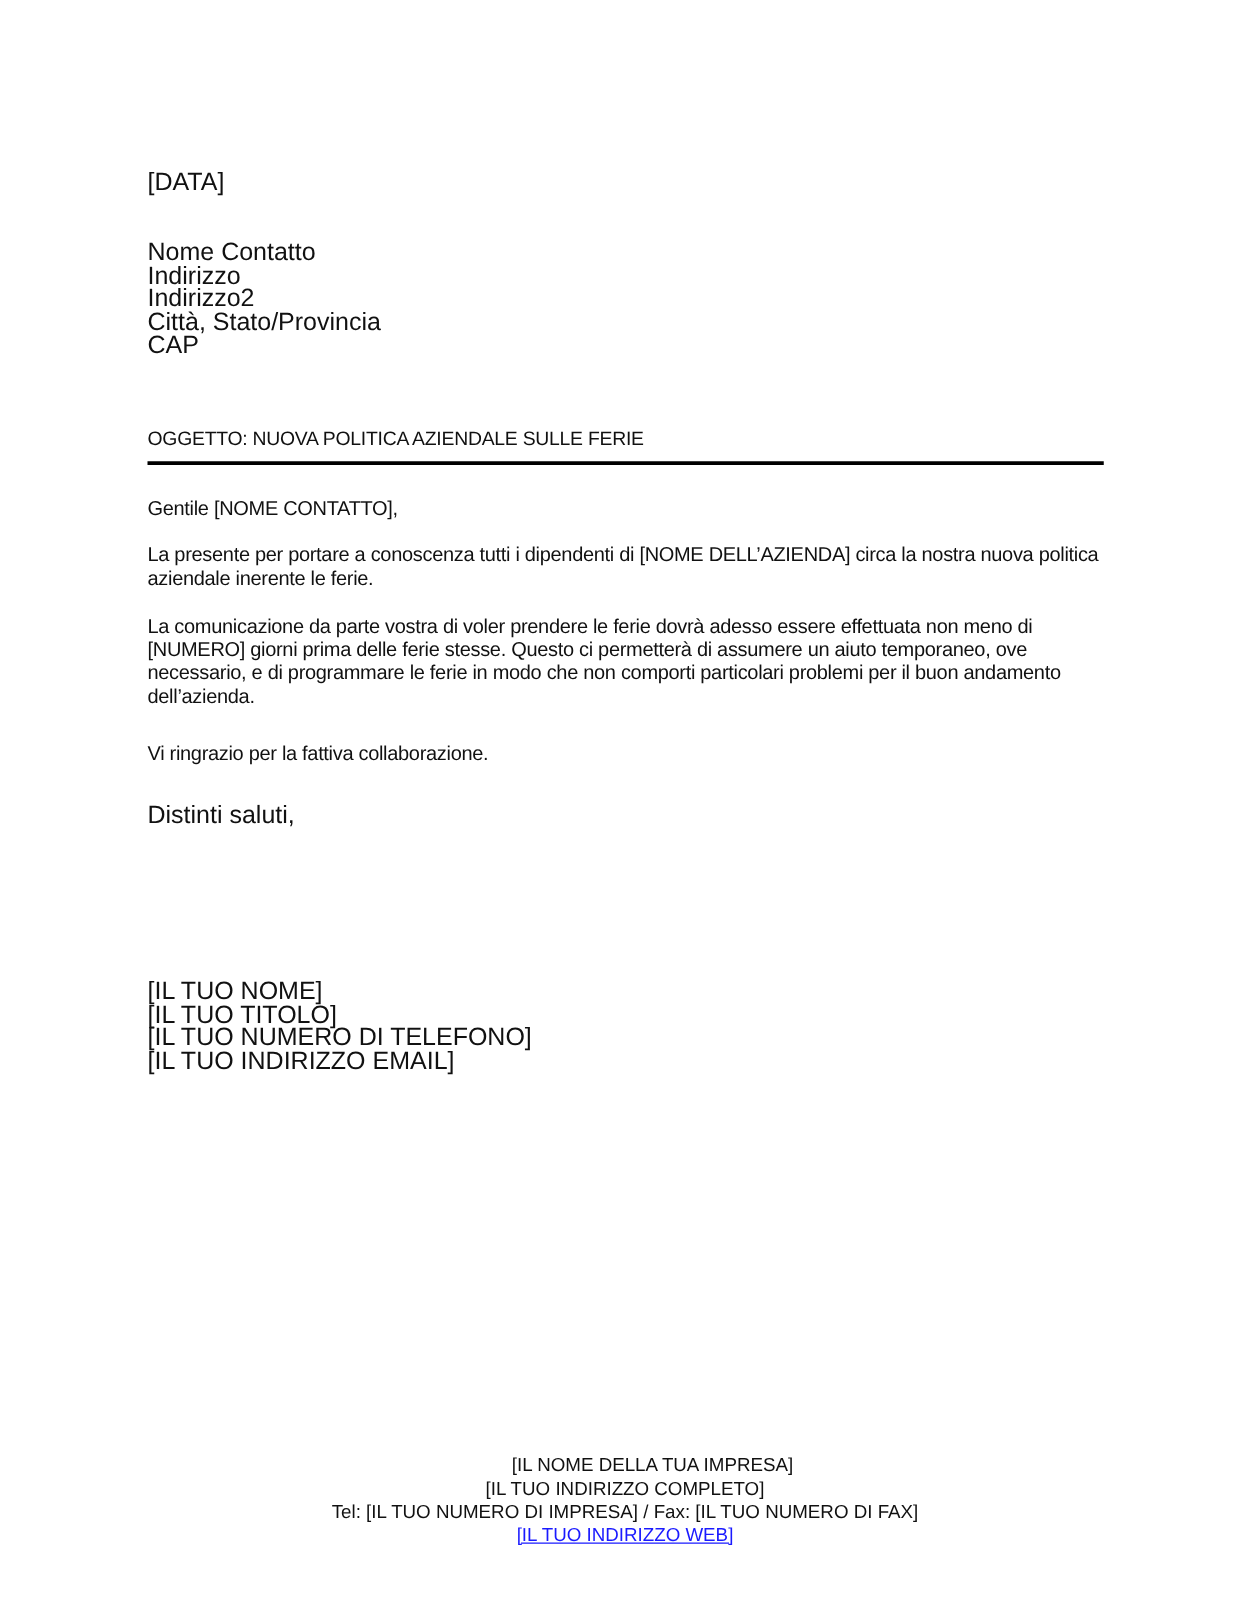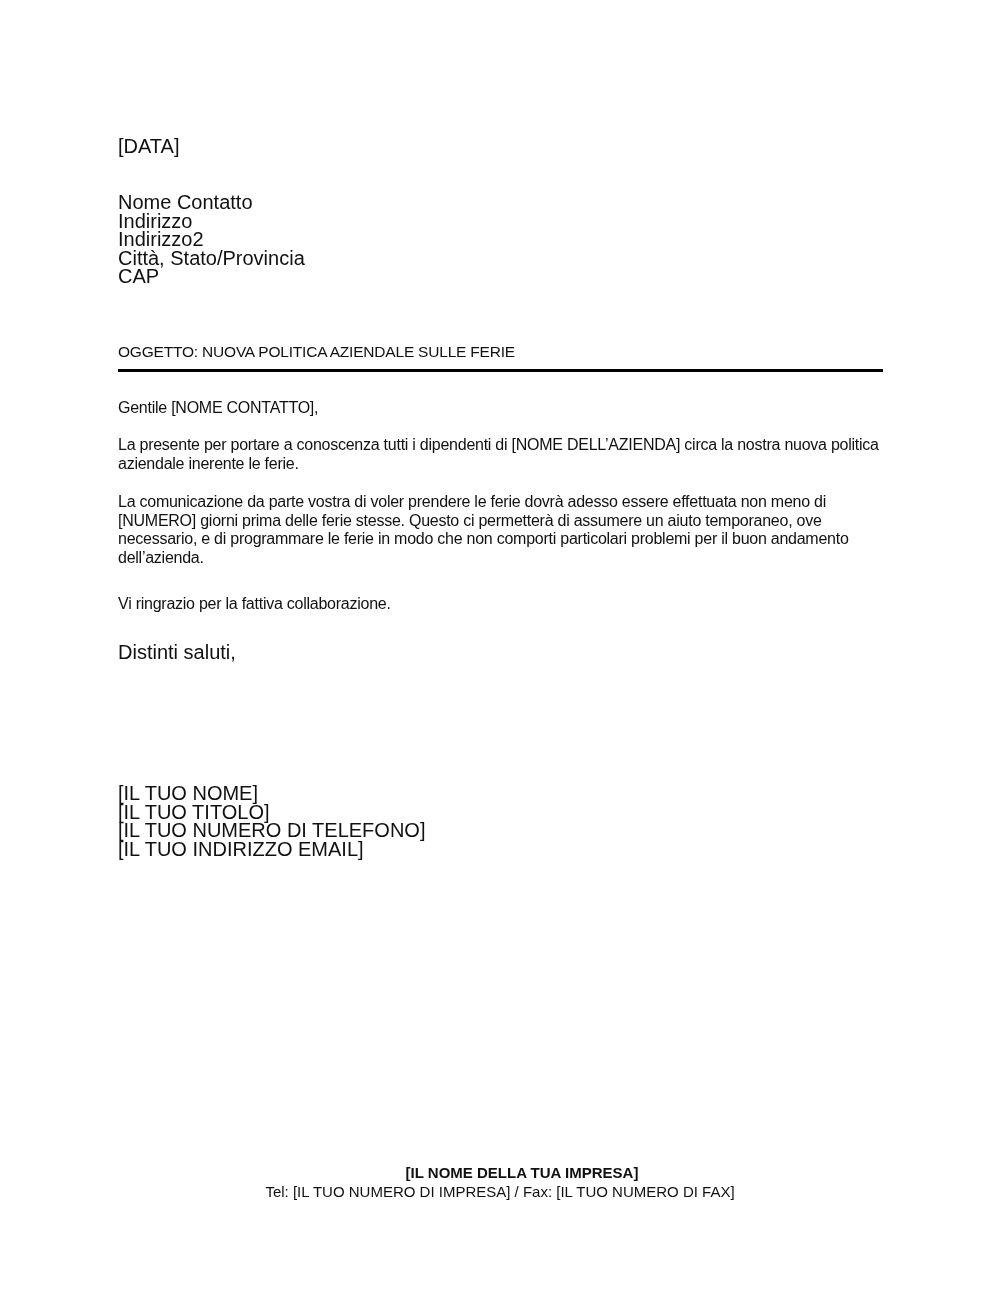--- a/index.html
+++ b/index.html
@@ -3,21 +3,21 @@
 <meta charset="utf-8">
 <style>
   html, body { margin:0; padding:0; background:#fff; }
   body { width:1000px; height:1290px; position:relative; overflow:hidden; color:#111; font-family:"Liberation Sans", sans-serif; }
   .abs { position:absolute; left:118px; }
   .line { font-size:20px; line-height:18.6px; white-space:nowrap; }
   .narrow { font-size:16px; line-height:18.6px; width:765px; letter-spacing:-0.25px; }
   .subject { font-weight:normal; font-size:15.5px; letter-spacing:-0.2px; }
   .rule { position:absolute; left:118px; width:765px; top:369px; height:3px; background:#000; }
   .footer { position:absolute; left:0; width:1000px; top:1164px; text-align:center; font-size:15px; line-height:18.5px; }
-  .footer .bold { font-weight:bold;padding-left:44px; }
+  .footer .bold { font-weight:normal;padding-left:44px; }
   .footer a { color:#1a1aff; text-decoration:underline; }
   p { margin:0; }
 </style>
 </head>
 <body>
 
 <div class="abs line" style="top:137px;">[DATA]</div>
 
 <div class="abs" style="top:193px;">
   <div class="line">Nome Contatto</div>
@@ -40,14 +40,16 @@
 
 <div class="abs" style="top:754px;margin-top:30px;">
   <div class="line">[IL TUO NOME]</div>
   <div class="line">[IL TUO TITOLO]</div>
   <div class="line">[IL TUO NUMERO DI TELEFONO]</div>
   <div class="line">[IL TUO INDIRIZZO EMAIL]</div>
 </div>
 
 <div class="footer">
   <div class="bold">[IL NOME DELLA TUA IMPRESA]</div>
+  <div>[IL TUO INDIRIZZO COMPLETO]</div>
   <div>Tel: [IL TUO NUMERO DI IMPRESA] / Fax: [IL TUO NUMERO DI FAX]</div>
+  <div><a href="#">[IL TUO INDIRIZZO WEB]</a></div>
 </div>
 
 </body></html>

